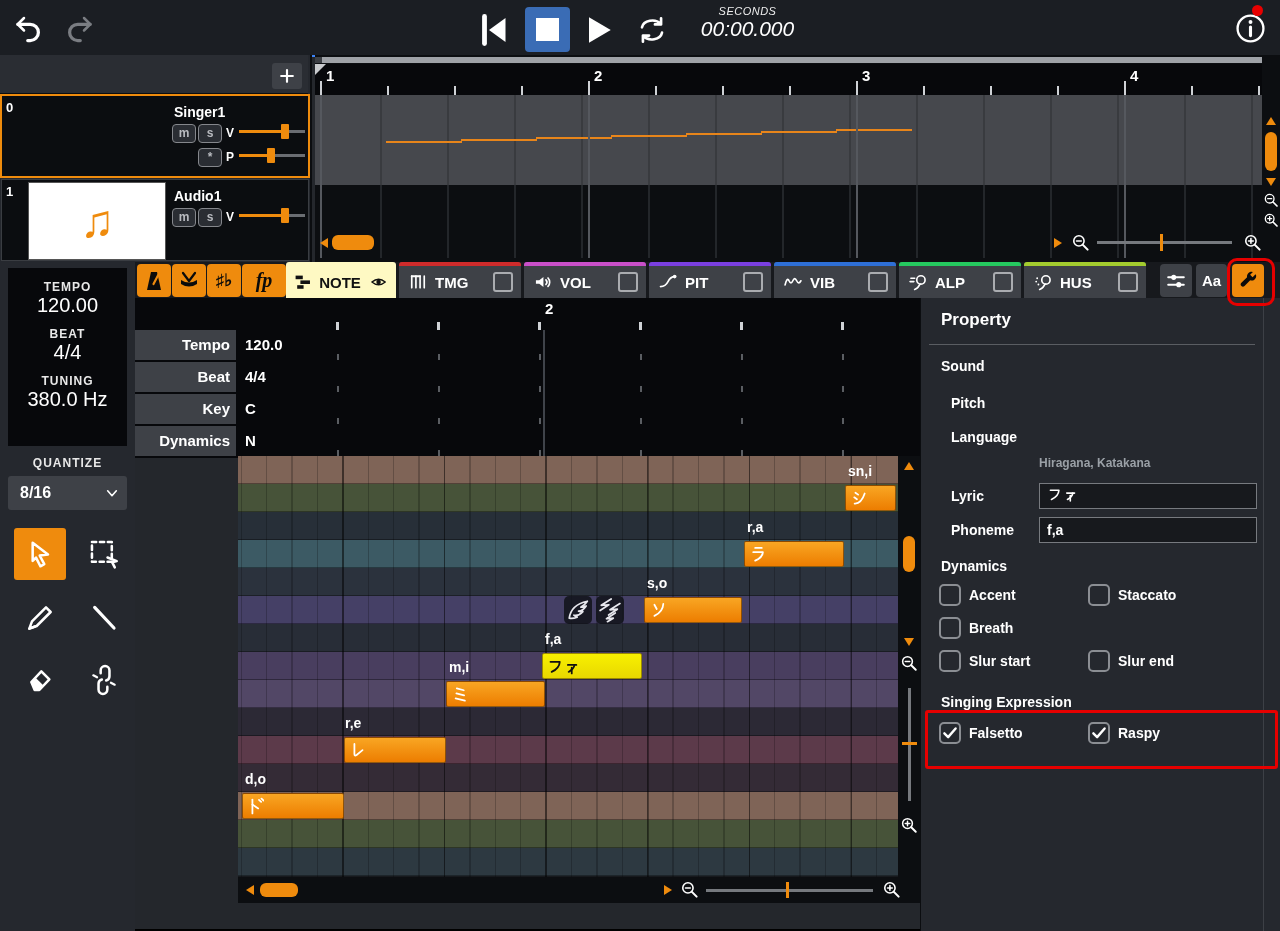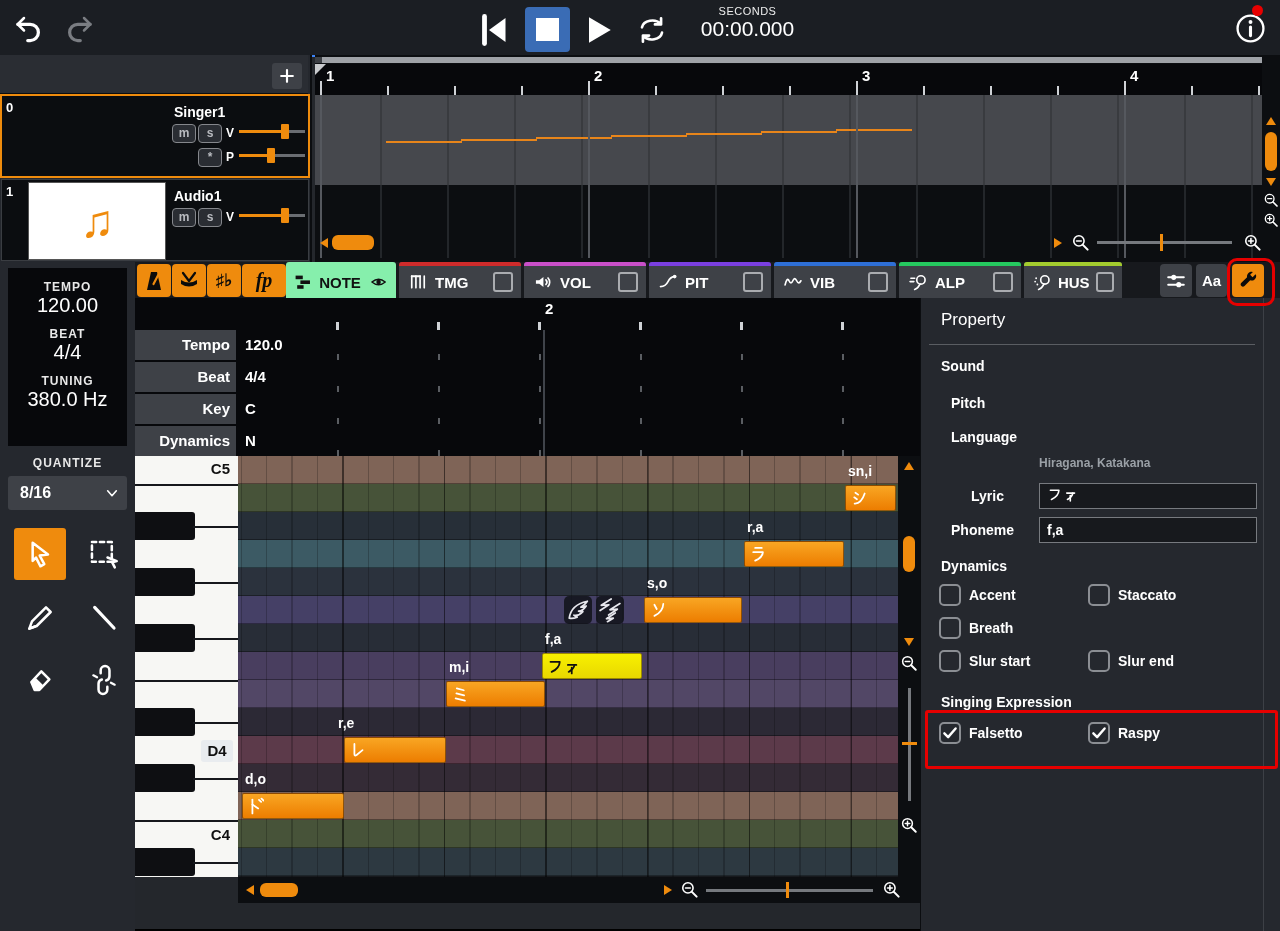--- a/index.html
+++ b/index.html
@@ -3,21 +3,21 @@
 <meta charset="utf-8">
 <style>
   html,body{margin:0;padding:0;background:#111;}
   .app{position:relative;width:1280px;height:931px;background:#24272c;overflow:hidden;
        font-family:"Liberation Sans",sans-serif;color:#fff;box-shadow:inset 0 0 0 2px #000;}
   .abs{position:absolute;}
   svg{display:block;}
   .icn{width:100%;height:100%;}
   .sr{position:absolute;width:1px;height:1px;overflow:hidden;clip:rect(0 0 0 0);}
   
-  .topbar{left:0;top:0;width:1280px;height:55px;background:#1b1e23;border-bottom:2px solid #3b82f6;}
+  .topbar{left:0;top:0;width:1280px;height:55px;background:#1b1e23;border-bottom:2px solid #3b82f6;font-style:italic;}
   .tbtn{position:absolute;cursor:pointer;}
   .stopbox{left:525px;top:7px;width:45px;height:45px;background:#3a6cb5;border-radius:4px;}
   .stopsq{position:absolute;left:11px;top:11px;width:23px;height:23px;background:#fff;}
   .seclabel{font-size:11px;color:#eee;letter-spacing:.5px;}
   .timeval{font-size:21px;color:#fff;}
   .infocirc{width:31px;height:31px;color:#fff;}
   .reddot{position:absolute;width:11px;height:11px;border-radius:50%;background:#e80000;}
   
   .trackpanel{left:0;top:55px;width:310px;height:207px;background:#25282e;border-right:2px solid #0b0d10;}
   .addbtn{position:absolute;right:6px;top:8px;width:30px;height:26px;background:#3e4147;border-radius:3px;color:#fff;}
@@ -66,21 +66,21 @@
   .toolsel{background:#ef8b0d;border-radius:3px;}
   
   .tabbar{left:135px;top:262px;width:1145px;height:36px;background:#17191d;}
   .obtn{position:absolute;top:2px;height:33px;background:#ef8b0d;border-radius:4px;color:#0b0b0b;cursor:pointer;
         display:flex;align-items:center;justify-content:center;}
   .tab{position:absolute;top:0;height:36px;background:#3e4147;border-radius:3px 3px 0 0;overflow:hidden;cursor:pointer;}
   .tabstripe{position:absolute;left:0;top:0;width:100%;height:4px;}
   .tabinner{position:absolute;left:0;top:4px;right:0;bottom:0;display:flex;align-items:center;padding:0 8px;gap:6px;}
   .tablabel{font-size:15px;font-weight:bold;color:#fff;}
   .tabck{width:16px;height:16px;border:2px solid #aaacb0;border-radius:3px;margin-left:auto;}
-  .tabactive{background:#86efac;}
+  .tabactive{background:#fef9c3;}
   .tabactive .tablabel{color:#111;}
   
   .scorehead{left:135px;top:298px;width:785px;height:160px;background:#07080b;}
   .hlabel{position:absolute;left:0;width:101px;height:30px;background:#3e4147;color:#fff;
           font-size:15px;font-weight:bold;text-align:right;line-height:30px;padding-right:6px;box-sizing:border-box;}
   .hval{position:absolute;left:110px;font-size:15px;font-weight:bold;color:#fff;height:30px;line-height:30px;}
   .rowtick{position:absolute;left:103px;width:682px;height:6px;
            background:repeating-linear-gradient(90deg,transparent 0 99px,#5a5d62 99px 101px);}
   
   .keyboard{left:135px;top:456px;width:103px;height:421px;background:#f7f7f4;}
@@ -98,21 +98,21 @@
   .note{position:absolute;height:26px;background:linear-gradient(#f9a623,#ed7d00);border:1px solid rgba(60,30,0,.55);
         border-radius:2px;box-sizing:border-box;cursor:pointer;}
   .notesel{background:linear-gradient(#f8f000,#e8d800);border-color:#9a8a00;}
   .ph{position:absolute;font-size:14px;font-weight:bold;color:#fff;}
   .exic{position:absolute;width:28px;height:28px;background:rgba(15,17,22,.82);border-radius:5px;color:#e8e8ee;
         display:flex;align-items:center;justify-content:center;}
   .rollvs{left:898px;top:456px;width:22px;height:421px;background:#0c0e11;}
   .rollhs{left:238px;top:877px;width:682px;height:26px;background:#0c0e11;}
   
   .proppanel{left:920px;top:298px;width:360px;height:633px;background:#25282e;border-left:1px solid #0b0d10;}
-  .ptitle{position:absolute;left:20px;top:12px;font-size:17px;font-weight:normal;}
+  .ptitle{position:absolute;left:20px;top:12px;font-size:17px;font-weight:bold;}
   .pdiv{position:absolute;left:8px;top:46px;width:326px;height:1px;background:#5a5d62;}
   .psec{position:absolute;left:20px;font-size:14px;font-weight:bold;}
   .pfield{position:absolute;left:30px;font-size:14px;font-weight:bold;}
   .drop{position:absolute;left:118px;width:218px;height:27px;background:#44474d;border-radius:2px;cursor:pointer;}
   .droptext{position:absolute;left:10px;top:0;line-height:27px;font-size:14px;font-weight:bold;color:#fff;}
   .dropchev{position:absolute;right:8px;top:7px;width:14px;height:13px;color:#fff;}
   .pinput{position:absolute;left:118px;width:218px;height:26px;background:#17191d;border:1px solid #777a7f;
           box-sizing:border-box;cursor:text;display:flex;align-items:center;padding-left:7px;}
   .pnote{position:absolute;left:118px;font-size:12px;font-weight:bold;color:#9aa0a6;}
   .cb{position:absolute;width:22px;height:22px;border:2px solid #8b8e93;border-radius:5px;box-sizing:border-box;
@@ -504,21 +504,21 @@
               <svg class="icn" viewBox="0 0 24 24" fill="none" stroke="currentColor" stroke-width="2" stroke-linecap="round" stroke-linejoin="round">
                 <circle cx="15.5" cy="9.5" r="5"></circle>
                 <path d="M14.5 14.5 Q11.5 20 8 21"></path>
                 <path d="M3.5 7.5 H8 M2.5 11.5 H7"></path>
               </svg>
             </span>
          <span class="tablabel">ALP</span>
          <span class="tabck"></span>
        </div>
         </div>
-        <div class="tab" style="left: 889px; width: 98px;">
+        <div class="tab" style="left: 889px; width: 122px;">
           <div class="tabstripe" style="background:#a3cc2e;"></div>
           <div class="tabinner">
          <span style="width:22px;height:20px;color:#fff;">
               <svg class="icn" viewBox="0 0 24 24" fill="none" stroke="currentColor" stroke-width="2" stroke-linecap="round" stroke-linejoin="round">
                 <circle cx="15.5" cy="9.5" r="5"></circle>
                 <path d="M14.5 14.5 Q11.5 20 8 21"></path>
                 <circle cx="5" cy="7.5" r="1.1" fill="currentColor" stroke="none"></circle>
                 <circle cx="3.8" cy="11.5" r="1.1" fill="currentColor" stroke="none"></circle>
                 <circle cx="6.5" cy="15" r="1.1" fill="currentColor" stroke="none"></circle>
               </svg>
@@ -562,40 +562,20 @@
        <div class="rowtick" style="top:88px;"></div>
         <div class="hlabel" style="top:96px;">Key</div>
        <div class="hval" style="top:96px;">C</div>
        <div class="rowtick" style="top:120px;"></div>
         <div class="hlabel" style="top:128px;">Dynamics</div>
        <div class="hval" style="top:128px;">N</div>
        <div class="rowtick" style="top:152px;"></div>
       </div>
   </div>
 
-  <div class="abs keyboard" id="keyboard">
-      <div class="bkey" style="top:56px;"></div>
-      <div class="bkey" style="top:112px;"></div>
-      <div class="bkey" style="top:168px;"></div>
-      <div class="bkey" style="top:252px;"></div>
-      <div class="bkey" style="top:308px;"></div>
-      <div class="bkey" style="top:392px;"></div>
-      <div class="kline" style="top:28px;"></div>
-      <div class="kline" style="top:224px;"></div>
-      <div class="kline" style="top:364px;"></div>
-      <div class="khalf" style="top:70px;"></div>
-      <div class="khalf" style="top:126px;"></div>
-      <div class="khalf" style="top:182px;"></div>
-      <div class="khalf" style="top:266px;"></div>
-      <div class="khalf" style="top:322px;"></div>
-      <div class="khalf" style="top:406px;"></div>
-      <div class="klabel" style="top:4px;">C5</div>
-     <div class="klabelbox" style="top:284px;">D4</div>
-     <div class="klabel" style="top:370px;">C4</div>
-    </div>
 
   <div class="abs roll" id="roll">
       <div class="rrow" style="top:0px;background:#7f6457;"></div>
       <div class="rrow" style="top:28px;background:#475339;"></div>
       <div class="rrow" style="top:56px;background:#272f38;"></div>
       <div class="rrow" style="top:84px;background:#3c5a64;"></div>
       <div class="rrow" style="top:112px;background:#2b323d;"></div>
       <div class="rrow" style="top:140px;background:#454066;"></div>
       <div class="rrow" style="top:168px;background:#282d37;"></div>
       <div class="rrow" style="top:196px;background:#493e5f;"></div>
@@ -620,21 +600,21 @@
        </div>
        <span class="ph" style="left:7px;top:315px;">d,o</span>
       <div class="note" style="left:106px;top:281px;width:102px;color:#fff;">
          <span class="sr">レ</span>
          <span style="position:absolute;left:4px;top:3px;"><span style="display:inline-flex;align-items:center;">
             <svg viewBox="0 0 22 24" style="display:inline-block;width:17px;height:19px;" fill="none" stroke="currentColor" stroke-width="2.3" stroke-linecap="round" stroke-linejoin="round">
               <path d="M7 3.5 V16.5 Q7 19.6 9.8 17.8 L17.5 11.5"></path>
             </svg>
           </span></span>
        </div>
-       <span class="ph" style="left:100px;top:259px;">r,e</span>
+       <span class="ph" style="left:107px;top:259px;">r,e</span>
       <div class="note" style="left:208px;top:225px;width:99px;color:#fff;">
          <span class="sr">ミ</span>
          <span style="position:absolute;left:4px;top:3px;"><span style="display:inline-flex;align-items:center;">
             <svg viewBox="0 0 22 24" style="display:inline-block;width:17px;height:19px;" fill="none" stroke="currentColor" stroke-width="2.3" stroke-linecap="round" stroke-linejoin="round">
               <path d="M7.5 4 L16.5 6.5"></path>
               <path d="M7 10.5 L17 13"></path>
               <path d="M6 17 L18 20"></path>
             </svg>
           </span></span>
        </div>
@@ -762,21 +742,21 @@
     <div class="vline"></div>
     <div class="ptitle">Property</div>
     <div class="pdiv"></div>
     <div class="psec" style="top:60px;">Sound</div>
 
     <div class="pfield" style="top:97px;">Pitch</div>
 
     <div class="pfield" style="top:131px;">Language</div>
     <div class="pnote" style="top:158px;">Hiragana, Katakana</div>
 
-    <div class="pfield" style="top:190px;margin-left:20px;">Lyric</div>
+    <div class="pfield" style="top:190px;">Lyric</div>
     <div class="pinput" style="top:185px;" id="lyric-field">
       <span class="sr">ファ</span>
     <span style="color:#fff;"><span style="display:inline-flex;align-items:center;">
             <svg viewBox="0 0 22 24" style="display:inline-block;width:16px;height:17px;" fill="none" stroke="currentColor" stroke-width="2.3" stroke-linecap="round" stroke-linejoin="round">
               <path d="M4.5 6 H16.5 Q16 14.5 6 19"></path>
             </svg>
             <svg viewBox="0 0 22 24" style="display:inline-block;width:16px;height:17px;" fill="none" stroke="currentColor" stroke-width="2.3" stroke-linecap="round" stroke-linejoin="round">
               <path d="M5 10 H16"></path>
               <path d="M13.5 10 Q13 15 6 19"></path>
               <path d="M10 13.5 V21"></path>

